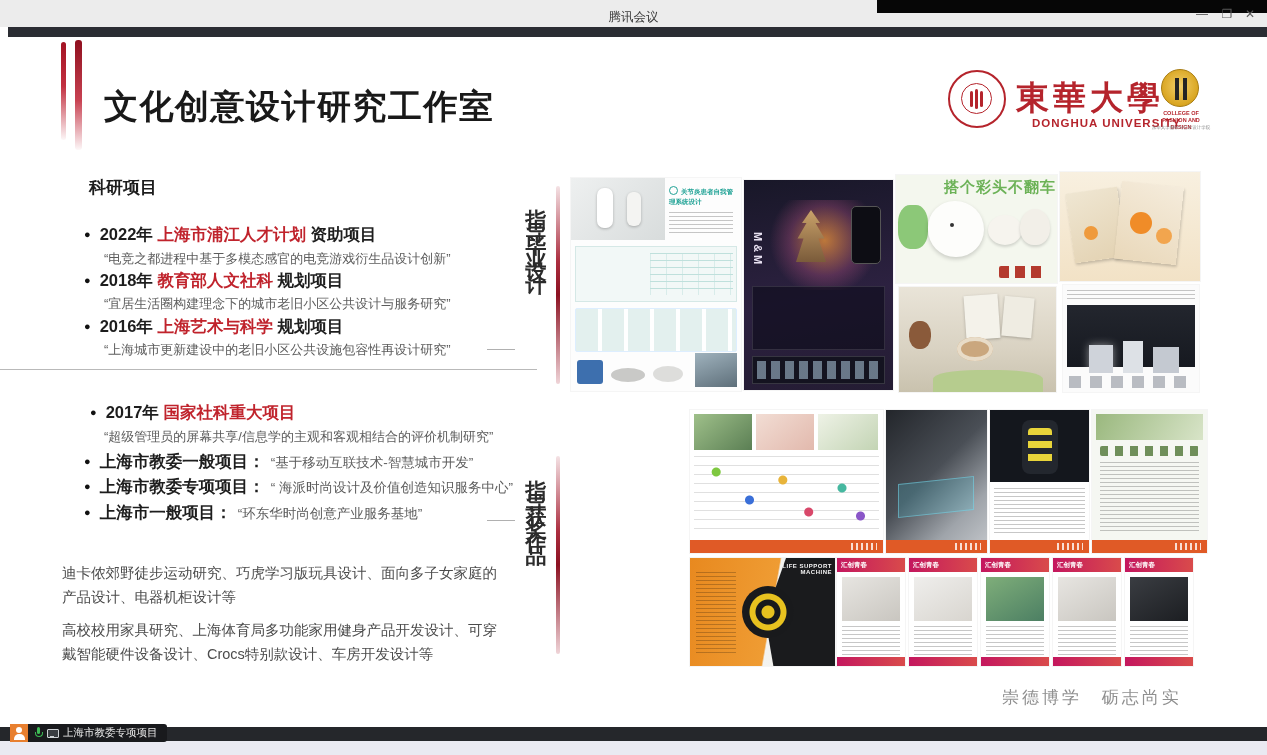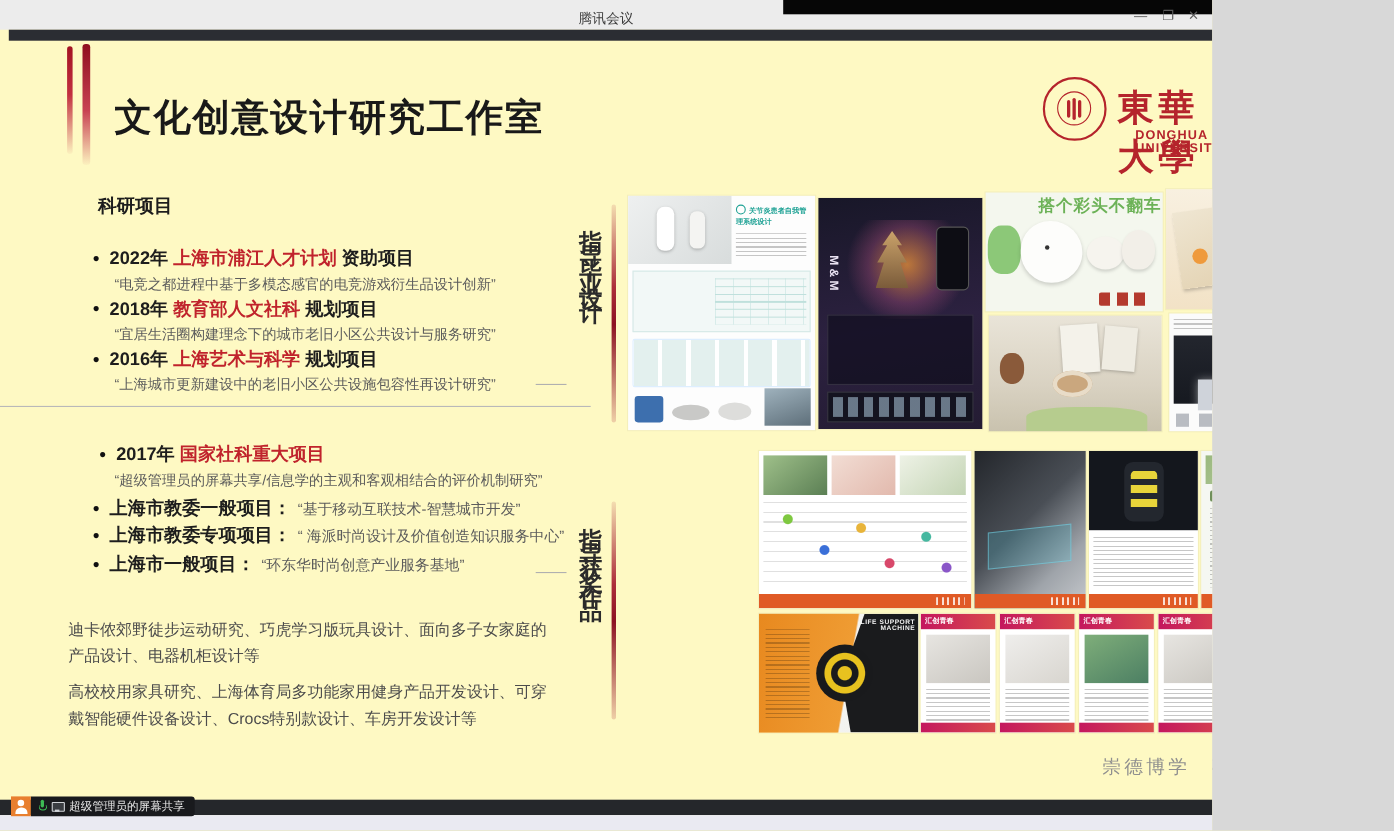--- a/index.html
+++ b/index.html
@@ -1,17 +1,17 @@
 <!DOCTYPE html>
 <html><head>
 <meta charset="utf-8">
 <style>
   html,body{margin:0;padding:0;background:#d8d8d8;}
   *{box-sizing:border-box;}
-  .screen{position:relative;width:1102px;height:755px;background:#fef9c3;overflow:hidden;
+  .screen{position:relative;width:1267px;height:755px;background:#ffffff;overflow:hidden;
           font-family:"Liberation Sans", sans-serif;}
 
   
   .titlebar{position:absolute;left:0;top:0;width:100%;height:27px;background:#ececec;}
   .corner-black{position:absolute;right:0;top:0;width:390px;height:13px;background:#060606;}
   .win-title{position:absolute;left:0;right:0;top:9px;text-align:center;font-size:12.5px;color:#3c3c3c;}
   .win-btn{position:absolute;top:5px;width:18px;height:18px;line-height:18px;text-align:center;
            font-size:12px;color:#5a5a5a;cursor:default;}
   .btn-min{right:56px;} .btn-max{right:31px;} .btn-close{right:8px;}
   .topstrip{position:absolute;left:8px;right:0;top:27px;height:10px;background:#2b2d33;}
@@ -432,17 +432,17 @@
 
   <div class="motto">崇德博学 砺志尚实</div>
 
   <div class="bottombar"></div>
   <div class="bottomstrip"></div>
   <div class="share-pill">
     <div class="share-avatar"></div>
     <div class="share-bubble">
       <div class="mic-icon"></div>
       <div class="monitor-icon"></div>
-      <div class="share-text">超级管理员的屏幕共享</div>
+      <div class="share-text">上海市教委专项项目</div>
     </div>
   </div>
 
 </div>
 
 </body></html>

